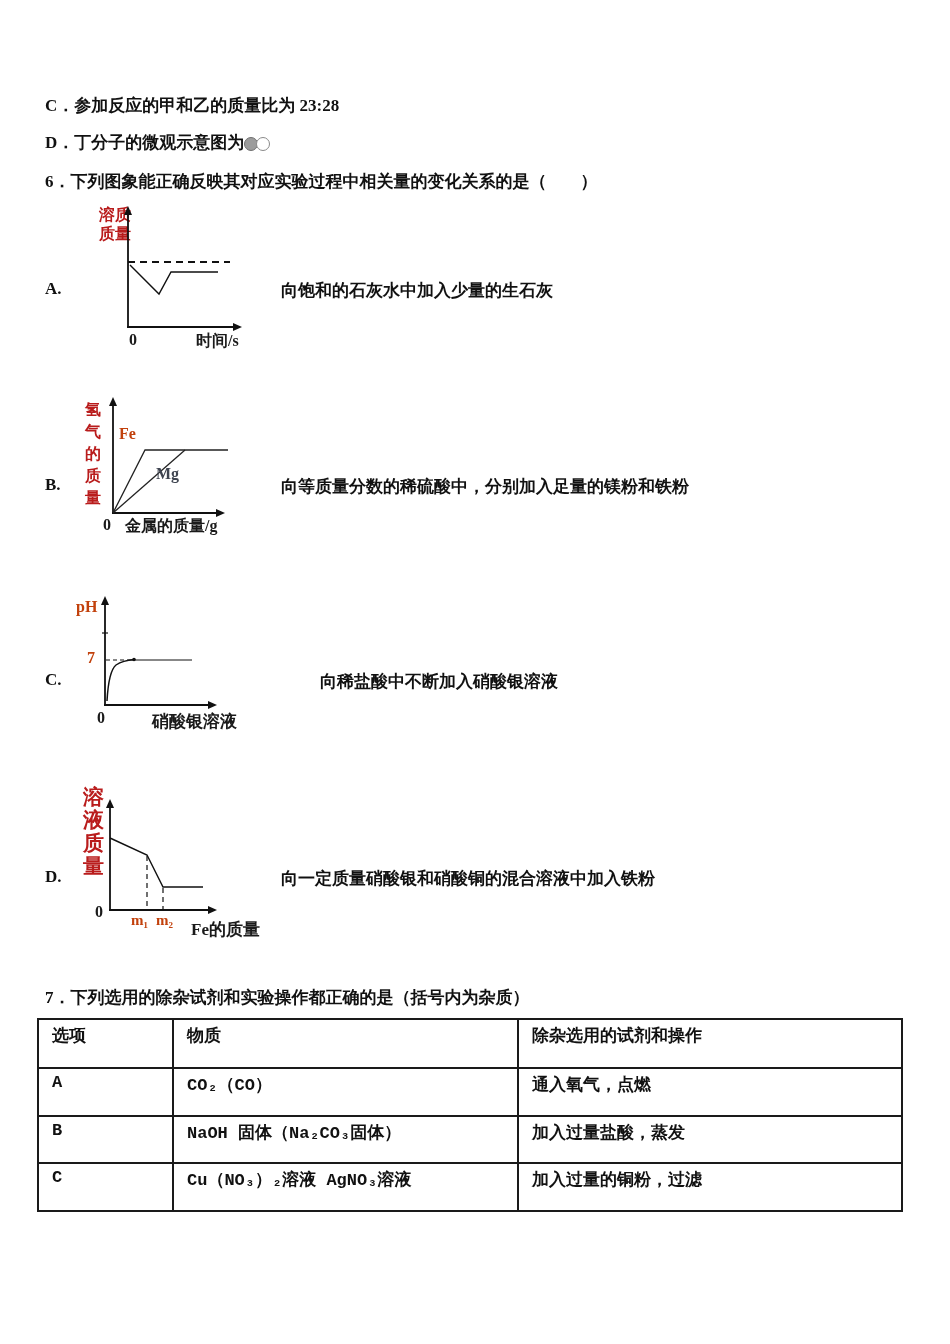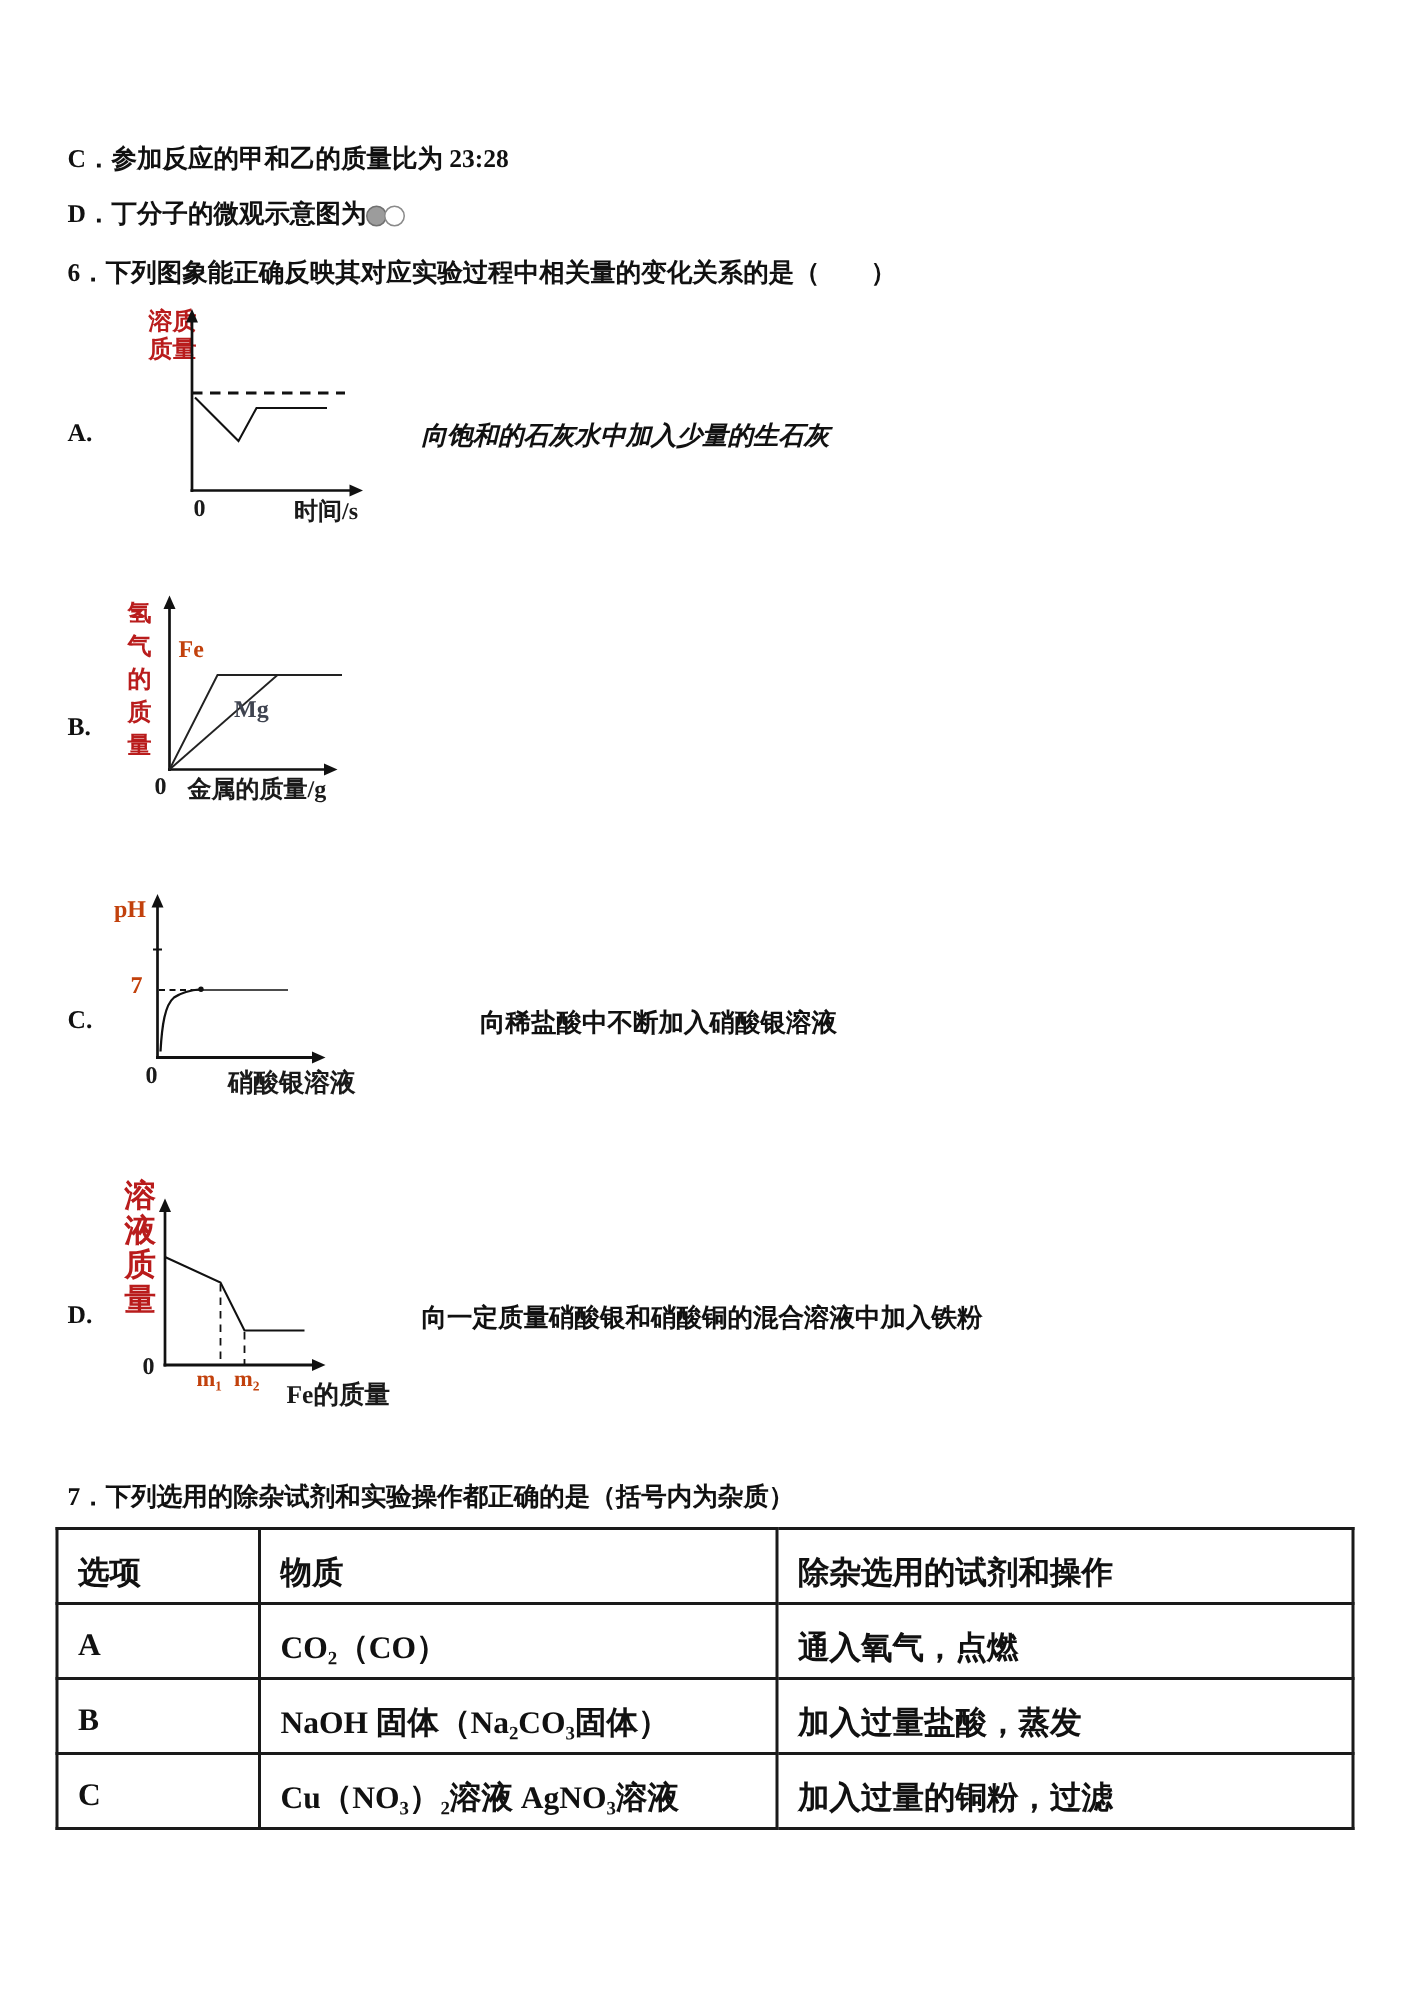--- a/index.html
+++ b/index.html
@@ -46,23 +46,23 @@
     background:#ffffff;border:1.5px solid #8a8a8a;box-sizing:border-box;
     margin-left:-2px;
   }
   table.q7{
     border-collapse:collapse;table-layout:fixed;
     width:864px;
   }
   table.q7 td{
     border:2px solid #1a1a1a;
     vertical-align:top;
-    padding:14px 8px 6px 13px;
-    font-size:21px;font-weight:bold;
-    font-family:Liberation Serif, serif;
+    padding:4px 8px 6px 13px;
+    font-size:17px;font-weight:bold;
+    font-family:Liberation Mono, monospace;
     overflow:hidden;white-space:nowrap;
   }
   svg{display:block;}
 </style>
 </head>
 <body>
 
 <div id="page">
 
   <div class="abs stmt" style="left:45px;top:94px;">C．参加反应的甲和乙的质量比为 23:28</div>
@@ -85,40 +85,41 @@
     <polygon points="49,12 53,3 57,12" fill="#111"></polygon>
     <line x1="52" y1="124" x2="160" y2="124" stroke="#111" stroke-width="1.8"></line>
     <polygon points="158,120 167,124 158,128" fill="#111"></polygon>
     <line x1="53" y1="59" x2="155" y2="59" stroke="#111" stroke-width="2" stroke-dasharray="7,5"></line>
     <polyline points="55,62 84,91 96,69 143,69" fill="none" stroke="#111" stroke-width="1.4"></polyline>
   </svg>
 
   <div class="abs axis-label" style="left:129px;top:331px;">0</div>
   <div class="abs axis-label" style="left:196px;top:331px;">时间/s</div>
 
-  <div class="abs desc" style="left:281px;top:279px;font-style:italic;">向饱和的石灰水中加入少量的生石灰</div>
+  <div class="abs desc" style="left:281px;top:279px;">向饱和的石灰水中加入少量的生石灰</div>
 
   <div class="abs opt-letter" style="left:45px;top:475px;">B.</div>
 
   <div class="abs v-label" style="left:85px;top:399px;width:18px;">氢气的质量</div>
 
   <svg class="abs" style="left:80px;top:395px;" width="170" height="130" viewBox="0 0 170 130">
     <line x1="33" y1="9" x2="33" y2="119" stroke="#111" stroke-width="1.8"></line>
     <polygon points="29,11 33,2 37,11" fill="#111"></polygon>
     <line x1="32" y1="118" x2="138" y2="118" stroke="#111" stroke-width="1.8"></line>
     <polygon points="136,114 145,118 136,122" fill="#111"></polygon>
     <polyline points="33,118 65,55 148,55" fill="none" stroke="#222" stroke-width="1.3"></polyline>
     <line x1="33" y1="118" x2="105" y2="55" stroke="#222" stroke-width="1.3"></line>
   </svg>
 
   <div class="abs serif-label" style="left:119px;top:425px;">Fe</div>
   <div class="abs serif-label" style="left:156px;top:465px;color:#3f4450;">Mg</div>
   <div class="abs axis-label" style="left:103px;top:516px;">0</div>
   <div class="abs axis-label" style="left:125px;top:516px;">金属的质量/g</div>
 
+  <div class="abs desc" style="left:281px;top:475px;">向等质量分数的稀硫酸中，分别加入足量的镁粉和铁粉</div>
 
   <div class="abs opt-letter" style="left:45px;top:670px;">C.</div>
 
   <div class="abs serif-label" style="left:76px;top:598px;">pH</div>
 
   <svg class="abs" style="left:70px;top:595px;" width="165" height="120" viewBox="0 0 165 120">
     <line x1="35" y1="7" x2="35" y2="111" stroke="#111" stroke-width="1.8"></line>
     <polygon points="31,10 35,1 39,10" fill="#111"></polygon>
     <line x1="34" y1="110" x2="140" y2="110" stroke="#111" stroke-width="2"></line>
     <polygon points="138,106 147,110 138,114" fill="#111"></polygon>

